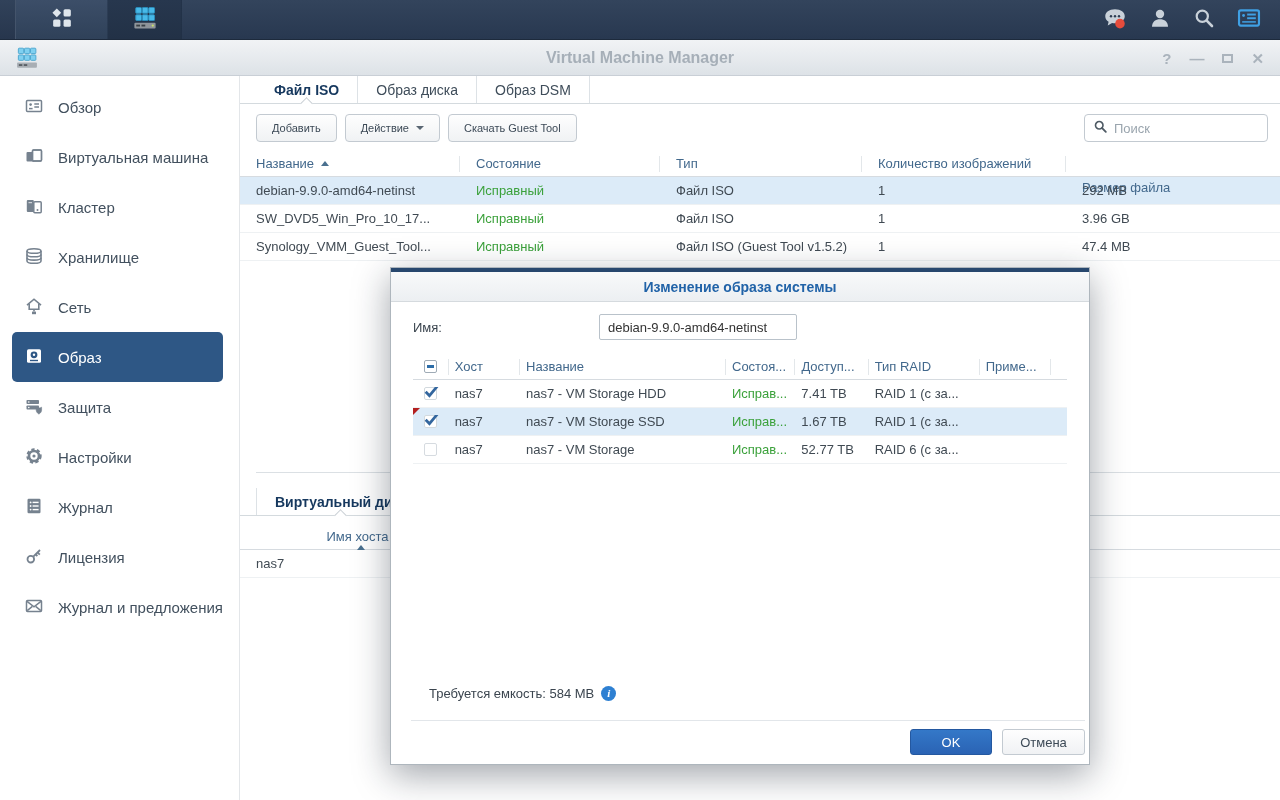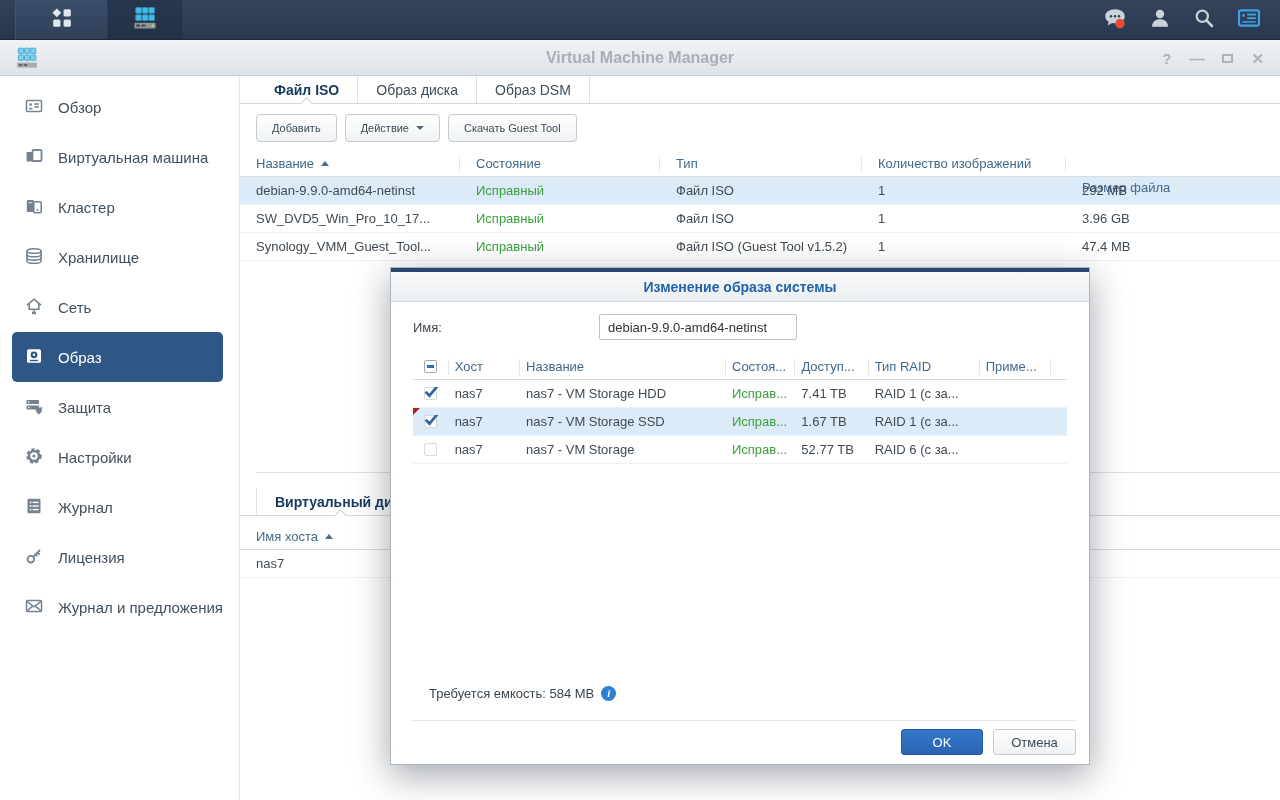--- a/index.html
+++ b/index.html
@@ -72,21 +72,21 @@
   .green { color:#3ba13b; }
   .c1 { width:220px; } .c2 { width:200px; } .c3 { width:202px; } .c4 { width:204px; } .c5 { flex:1; }
   .sort-up { width:0; height:0; border-left:4px solid transparent; border-right:4px solid transparent;
     border-bottom:5px solid #4a708f; display:inline-block; margin-left:7px; }
   
   .bottom { position:absolute; top:396px; left:0; right:0; }
   .bottom-sep { border-top:1px solid #dbe0e4; margin-left:16px; }
   .bottom .tabbar { margin-top:15px; }
   .bottom .tab { border-left:1px solid #dde2e6; }
   .host-table { margin-top:8px; }
-  .hc1 { width:220px; }
+  .hc1 { width:220px;flex-direction:column; }
   
   .overlay-modal { position:absolute; left:390px; top:267px; width:700px; height:498px;
     background:#fff; border:1px solid #aeb6bd; box-shadow:0 10px 34px rgba(20,30,45,.4); z-index:10; }
   .modal-accent { height:4px; background:#27476e; }
   .modal-title { height:30px; line-height:30px; text-align:center; font-weight:bold; font-size:14px;
     color:#2163a8; background:linear-gradient(#f8f9fa,#eceff2); border-bottom:1px solid #d5dade; }
   .modal-body { padding:0 22px; }
   .name-row { margin-top:12px; display:flex; align-items:center; height:26px; color:#3b454f; }
   .name-row label { width:186px; }
   .name-row input { width:198px; height:26px; border:1px solid #b9c2ca; border-radius:2px;
@@ -107,21 +107,21 @@
     position:relative; display:inline-block; cursor:pointer; }
   .cb.indeterminate { border-color:#9fabb6; }
   .cb.indeterminate::after { content:""; position:absolute; left:2px; top:4px; width:7px; height:3px; background:#2d6da8; }
   .cb.checked { border-color:#d2d9de; }
   .cb.checked svg { position:absolute; left:-2px; top:-5px; }
   .cb.unchecked { border-color:#d6dbe0; }
   .capacity { position:absolute; left:38px; top:418px; display:flex; align-items:center; gap:7px; color:#3b454f; }
   .info-i { width:15px; height:15px; background:#2e80d2; border-radius:50%; color:#fff;
     font-style:italic; font-weight:bold; font-size:11px; line-height:15px; text-align:center;
     font-family:"Liberation Serif", serif; display:inline-block; cursor:pointer; }
-  .modal-footer { position:absolute; left:20px; right:13px; top:452px; border-top:1px solid #e2e6ea;
+  .modal-footer { position:absolute; left:20px; right:4px; top:452px; border-top:1px solid #e2e6ea;
     padding-top:8px; display:flex; justify-content:flex-end; gap:10px; }
   .btn-primary { width:82px; height:26px; background:linear-gradient(#3478c8,#2a63b4);
     border:1px solid #2458a0; border-radius:3px; color:#fff; font-size:13px; font-family:inherit; cursor:pointer; }
   .btn-cancel { width:83px; height:26px; background:linear-gradient(#fefefe,#f0f2f4);
     border:1px solid #c3cad1; border-radius:3px; color:#3d4a57; font-size:13px; font-family:inherit; cursor:pointer; }
 </style>
 </head>
 <body>
 
 <div class="taskbar">
@@ -378,20 +378,29 @@
     <div class="btn">
       <span>Добавить</span>
     </div>
     <div class="btn">
       <span>Действие</span>
       <span class="caret-down"></span>
     </div>
     <div class="btn">
       <span>Скачать Guest Tool</span>
     </div>
+    <div class="searchbox">
+      <span>
+        <svg width="15" height="15" viewBox="0 0 24 24">
+          <circle cx="10" cy="10" r="6" stroke="#4e5a64" stroke-width="2.6" fill="none"></circle>
+          <line x1="14.6" y1="14.6" x2="20.5" y2="20.5" stroke="#4e5a64" stroke-width="3" stroke-linecap="round"></line>
+        </svg>
+      </span>
+      <input type="text" placeholder="Поиск" style="">
+    </div>
   </div>
 
   <div>
     <div class="t-head">
       <div class="c1">
         <span>Название</span>
         <span class="sort-up"></span>
       </div>
       <div class="c2">
         <span>Состояние</span>

